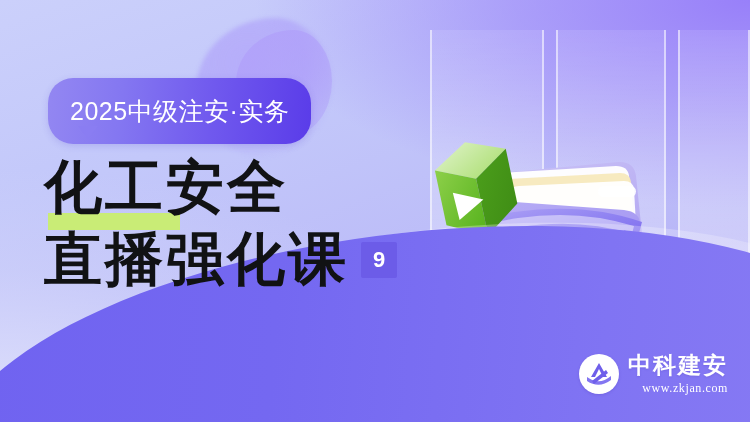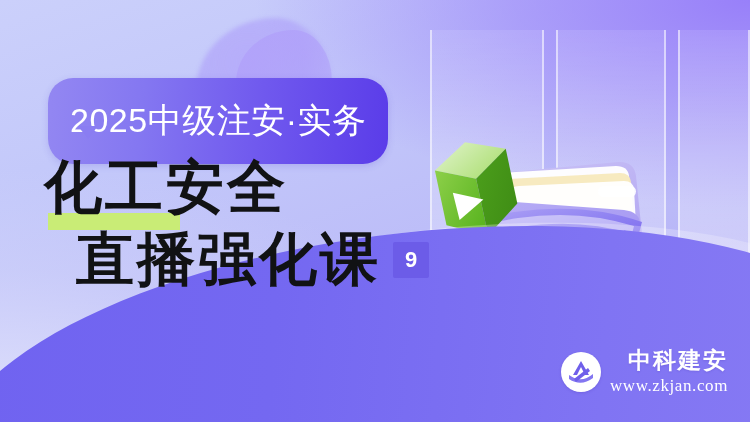--- a/index.html
+++ b/index.html
@@ -67,25 +67,25 @@
     background:linear-gradient(100deg,#e3e4fb,#eceafc);
     transform:rotate(-5deg);
     opacity:.85;
   }
 
   
   .pill-wrap{position:absolute;left:48px;top:78px;}
   .pill{
     position:relative;
     display:inline-flex;align-items:center;justify-content:center;
-    height:50px;padding:18px 22px;
+    height:50px;padding:8px 22px;
     border-radius:25px;
     background:linear-gradient(96deg,#9387f2 0%,#8477f1 28%,#7059ee 62%,#5a3ce9 100%);
     color:#fff;
-    font-size:34px;letter-spacing:.5px;
+    font-size:25px;letter-spacing:.5px;
     white-space:nowrap;
     box-shadow:0 2px 7px rgba(80,60,200,.18);
   }
   .pill-tail{
     position:absolute;left:30px;top:48px;
     width:0;height:0;
     border-left:10px solid transparent;
     border-right:10px solid transparent;
     border-top:13px solid #8a7df2;
   }
@@ -94,21 +94,21 @@
   .head{position:absolute;left:44px;top:155px;}
   .line{
     position:relative;
     font-size:58px;
     font-weight:bold;
     color:#111214;
     letter-spacing:3px;
     line-height:64px;
     white-space:nowrap;
   }
-  .line.l2{margin-top:8px;margin-left:32px;}
+  .line.l2{margin-top:8px;}
   .hl{
     position:absolute;left:4px;top:58px;
     width:132px;height:17px;
     background:#c9ec76;
     z-index:0;
   }
   .line .txt{position:relative;z-index:1;}
   .num-badge{
     display:inline-flex;align-items:center;justify-content:center;
     vertical-align:middle;
@@ -136,21 +136,21 @@
     display:flex;align-items:center;justify-content:center;
     box-shadow:0 1px 3px rgba(60,40,160,.20);
   }
   .logo-text{line-height:1;text-align:right;}
   .logo-cn{
     color:#fff;font-size:23px;font-weight:bold;letter-spacing:2px;
     text-shadow:0 1px 2px rgba(70,50,170,.20);
   }
   .logo-url{
     margin-top:5px;
-    color:#fff;font-size:17px;letter-spacing:.6px;
+    color:#fff;font-size:12px;letter-spacing:.6px;
     font-family:"Liberation Serif","DejaVu Serif",serif;
   }
 </style>
 </head>
 <body>
 
 <div id="poster">
 
   <div class="bg-base"></div>
   <div class="bg-blob"></div>

